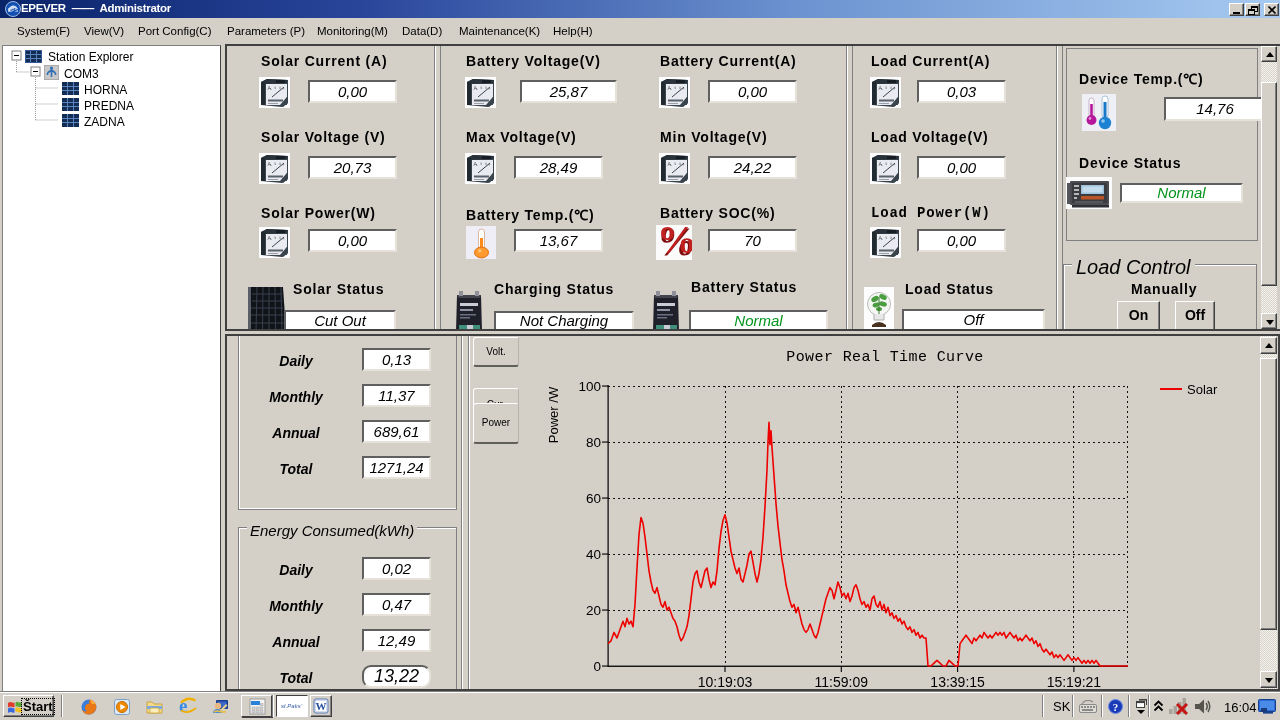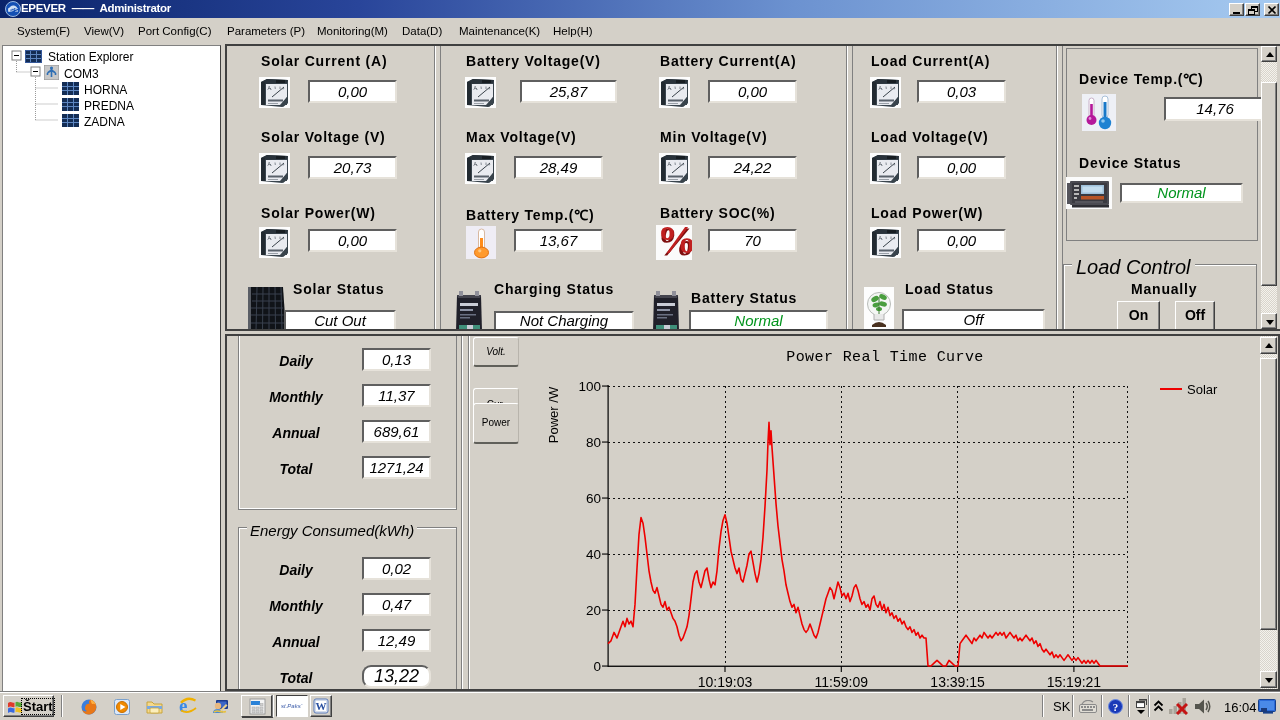--- a/index.html
+++ b/index.html
@@ -318,21 +318,21 @@
       <line x1="16" y1="9.5" x2="16.3" y2="12"></line>
       <line x1="21" y1="9.5" x2="21" y2="12"></line>
       <line x1="25" y1="11" x2="24" y2="12.5"></line>
     </g>
 <text x="8.5" y="13" font-size="5" fill="#4a525a" font-family="Liberation Sans">A</text>
 <line x1="13" y1="20" x2="25" y2="10" stroke="#39424a" stroke-width="1"></line>
 <rect x="9" y="22.5" width="15" height="2" fill="#59616a"></rect>
 <rect x="9" y="26" width="10" height="1" fill="#9aa0a8"></rect>
 </svg>
 <div class="tb" style="left:917px;top:156px;width:89px;height:23px;line-height:19px;">0,00</div>
-<div class="lbl" style="left:871px;top:205px;">Load Power(W)</div>
+<div class="lbl" style="left:871px;top:205px;font-family:Liberation Mono, monospace;">Load Power(W)</div>
 <svg class="abs" style="left:870px;top:227px" width="31" height="31">
 <rect width="31" height="31" fill="#fdfdfd"></rect>
 <polygon points="2,5 8,2 29,3 29,26 23,30 2,28" fill="#3a454e"></polygon>
 <polygon points="2,5 8,2 29,3 28,6 4,7" fill="#29323a"></polygon>
 <rect x="17" y="3" width="9" height="3" fill="#171d22"></rect>
 <rect x="2" y="5" width="4" height="23" fill="#222a31"></rect>
 <polygon points="7,7 28,7 28,20 22,28 7,28" fill="#e9ebf0"></polygon>
 <polygon points="28,20 28,27 21,28 24,30 29,26 29,20" fill="#37424a"></polygon>
 <polygon points="28,20 28,28 21,28" fill="#39444c"></polygon>
 <g stroke="#6a727c" stroke-width="0.8">
@@ -389,21 +389,21 @@
 <rect x="6" y="2" width="4" height="5" fill="#90909a"></rect>
     <rect x="22" y="2" width="4" height="5" fill="#90909a"></rect>
 <rect x="7" y="14" width="18" height="3" fill="#c9ccd6"></rect>
 <rect x="7" y="20" width="13" height="2" fill="#8d93a5"></rect>
 <rect x="7" y="25" width="16" height="1.5" fill="#6a7082"></rect>
 <rect x="7" y="28" width="10" height="1.5" fill="#6a7082"></rect>
 <rect x="6" y="36" width="21" height="4" fill="#3f8f7a"></rect>
 <rect x="14" y="36" width="6" height="4" fill="#c9ccd6"></rect>
 </svg>
 <div class="tb" style="left:494px;top:311px;width:140px;height:20px;line-height:16px;">Not Charging</div>
-<div class="lbl" style="left:691px;top:290px;">Battery Status</div>
+<div class="lbl" style="left:691px;top:279px;">Battery Status</div>
 <svg class="abs" style="left:650px;top:289px" width="32" height="42">
 <polygon points="4,6 28,6 29,42 3,42" fill="#20202a"></polygon>
 <polygon points="4,6 28,6 27,9 5,9" fill="#44444e"></polygon>
 <rect x="6" y="2" width="4" height="5" fill="#90909a"></rect>
     <rect x="22" y="2" width="4" height="5" fill="#90909a"></rect>
 <rect x="7" y="14" width="18" height="3" fill="#c9ccd6"></rect>
 <rect x="7" y="20" width="13" height="2" fill="#8d93a5"></rect>
 <rect x="7" y="25" width="16" height="1.5" fill="#6a7082"></rect>
 <rect x="7" y="28" width="10" height="1.5" fill="#6a7082"></rect>
 <rect x="6" y="36" width="21" height="4" fill="#3f8f7a"></rect>
@@ -494,21 +494,21 @@
 <div class="abs" style="left:238px;top:527px;width:219px;height:162px;border:1px solid #808080;border-bottom:none;box-shadow:inset 1px 1px 0 #fff;"></div>
 <div class="abs" style="left:247px;top:522px;background:#d4d0c8;padding:0 3px;font-style:italic;font-size:15px;">Energy Consumed(kWh)</div>
 <div class="abs" style="left:251px;top:562px;width:90px;text-align:center;font-weight:bold;font-style:italic;font-size:14px;">Daily</div>
 <div class="tb" style="left:362px;top:557px;width:69px;height:23px;line-height:19px;font-size:15px;">0,02</div>
 <div class="abs" style="left:251px;top:598px;width:90px;text-align:center;font-weight:bold;font-style:italic;font-size:14px;">Monthly</div>
 <div class="tb" style="left:362px;top:593px;width:69px;height:23px;line-height:19px;font-size:15px;">0,47</div>
 <div class="abs" style="left:251px;top:634px;width:90px;text-align:center;font-weight:bold;font-style:italic;font-size:14px;">Annual</div>
 <div class="tb" style="left:362px;top:629px;width:69px;height:23px;line-height:19px;font-size:15px;">12,49</div>
 <div class="abs" style="left:251px;top:670px;width:90px;text-align:center;font-weight:bold;font-style:italic;font-size:14px;">Total</div>
 <div class="tb" style="left:362px;top:665px;width:69px;height:23px;line-height:19px;font-size:18px;border-radius:9px;">13,22</div>
-<div class="abs" style="left:473px;top:337px;width:46px;height:30px;background:#d4d0c8;border-top:1px solid #fff;border-left:1px solid #fff;border-right:1px solid #b8b4ac;border-bottom:2px solid #60605a;border-radius:3px;font-size:10px;text-align:center;line-height:27px;font-style:italic;">Volt.</div>
+<div class="abs" style="left:473px;top:337px;width:46px;height:30px;background:#d4d0c8;border-top:1px solid #fff;border-left:1px solid #fff;border-right:1px solid #b8b4ac;border-bottom:2px solid #60605a;border-radius:3px;font-size:10px;text-align:center;line-height:27px;">Volt.</div>
 <div class="abs" style="left:473px;top:388px;width:46px;height:34px;background:#d4d0c8;border-top:1px solid #fff;border-left:1px solid #fff;border-right:1px solid #b8b4ac;border-bottom:2px solid #c8c4bc;border-radius:3px;font-size:10px;text-align:center;line-height:31px;">Cur.</div>
 <div class="abs" style="left:473px;top:403px;width:46px;height:41px;background:#d4d0c8;border-top:1px solid #fff;border-left:1px solid #fff;border-right:1px solid #b8b4ac;border-bottom:2px solid #60605a;border-radius:3px;font-size:10px;text-align:center;line-height:38px;">Power</div>
 <svg class="abs" style="left:530px;top:336px" width="722" height="355">
 <text x="355" y="25" font-family="Liberation Mono" font-size="15" letter-spacing="0.4" text-anchor="middle" fill="#000">Power Real Time Curve</text>
 <text x="27.5" y="79" font-family="Liberation Sans" font-size="13" fill="#000" text-anchor="middle" transform="rotate(-90 27.5 79)">Power /W</text>
 <line x1="195.5" y1="50" x2="195.5" y2="330" stroke="#111" stroke-width="1" stroke-dasharray="2,3" shape-rendering="crispEdges"></line>
 <line x1="311.5" y1="50" x2="311.5" y2="330" stroke="#111" stroke-width="1" stroke-dasharray="2,3" shape-rendering="crispEdges"></line>
 <line x1="427.5" y1="50" x2="427.5" y2="330" stroke="#111" stroke-width="1" stroke-dasharray="2,3" shape-rendering="crispEdges"></line>
 <line x1="543.5" y1="50" x2="543.5" y2="330" stroke="#111" stroke-width="1" stroke-dasharray="2,3" shape-rendering="crispEdges"></line>
 <line x1="597.5" y1="50" x2="597.5" y2="330" stroke="#111" stroke-width="1" stroke-dasharray="2,3" shape-rendering="crispEdges"></line>

